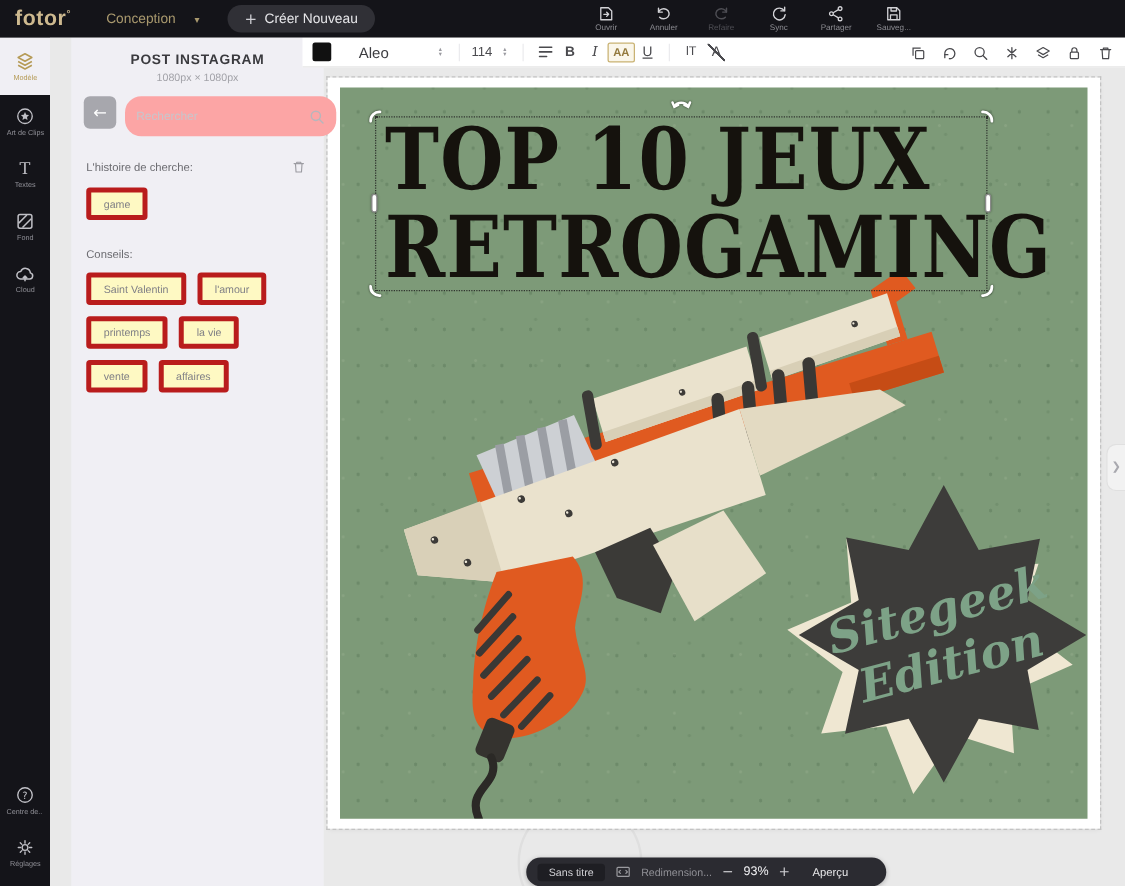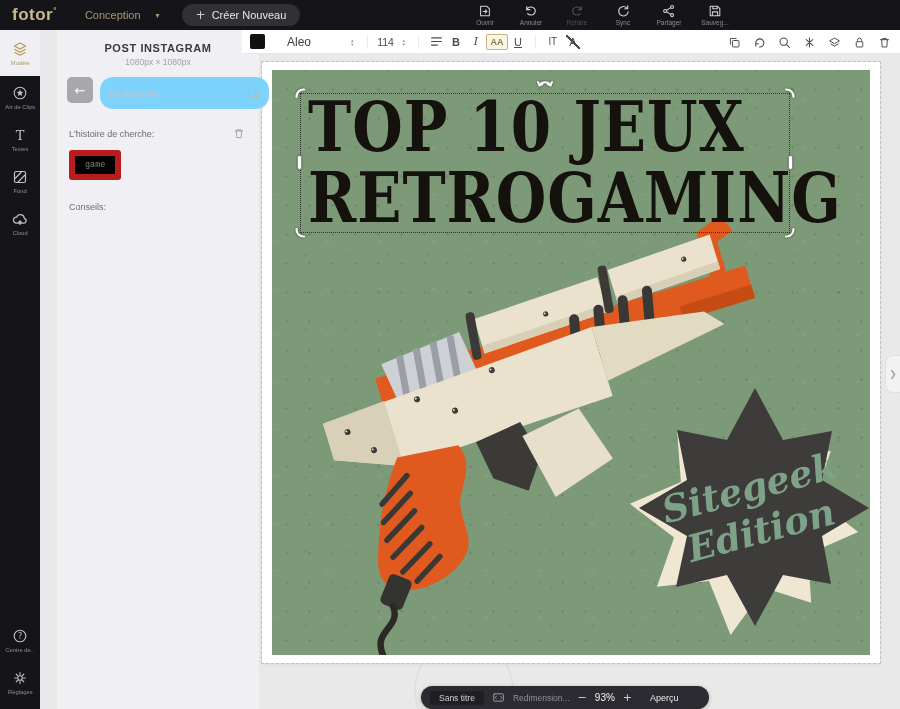--- a/index.html
+++ b/index.html
@@ -34,29 +34,29 @@
   .side-item.active .lbl { color:#b59a55; }
   .side-bottom { position:absolute; bottom:6px; left:0; width:40px; }
 
   
   .panel { position:absolute; left:57px; top:30px; width:202px; height:679px; background:#f0eff4; z-index:10; }
   .panel-title { text-align:center; font-size:11px; font-weight:bold; color:#3a3a3e; letter-spacing:.6px; margin-top:12px; }
   .panel-dims { text-align:center; font-size:8.5px; color:#a2a2a8; margin-top:3px; }
   .search-row { display:flex; gap:7px; margin:10px 12px 0 10px; }
   .back-btn { width:26px; height:26px; border-radius:5px; background:#a7a7ad; color:#fff;
               display:flex; align-items:center; justify-content:center; font-size:13px; cursor:pointer; flex:none; }
-  .search-box { flex:1; height:26px; background:#7dd3fc; border-radius:13px; display:flex; align-items:center;
+  .search-box { flex:1; height:26px; background:#fca5a5; border-radius:13px; display:flex; align-items:center;
                 padding:16px 9px; gap:6px; }
   .search-box input { flex:1; border:none; outline:none; font-size:9.5px; color:#555; background:transparent; }
   .search-box input::placeholder { color:#c6c6cc; }
   .section-row { display:flex; align-items:center; justify-content:space-between; margin:18px 14px 0 12px; }
   .section-lbl { font-size:9px; color:#6b6b70; }
   .chips { display:flex; flex-wrap:wrap; gap:9px; margin:10px 14px 0 12px; }
-  .chip { background:#000000; border:6px solid #b91c1c; border-radius:3px; padding:4px 10px;
-          font-size:8.5px; color:#808086; cursor:pointer; white-space:nowrap;font-family:Liberation Mono, monospace; }
+  .chip { background:#fef9c3; border:4px solid #b91c1c; border-radius:3px; padding:4px 10px;
+          font-size:8.5px; color:#808086; cursor:pointer; white-space:nowrap; }
 
   
   .toolbar { position:absolute; left:242px; top:30px; width:658px; height:24px; background:#fff;
              border-bottom:1px solid #e6e6e6; display:flex; align-items:center; z-index:15; }
   .swatch { width:15px; height:15px; background:#111; border-radius:2px; margin-left:8px; cursor:pointer; }
   .font-name { font-size:12px; color:#3c3c40; margin-left:22px; width:58px; cursor:pointer; }
   .stepper { display:flex; flex-direction:column; line-height:4px; color:#9a9aa0; font-size:5px; cursor:pointer; margin:0 6px; }
   .tdivider { width:1px; height:14px; background:#ebebee; margin:0 7px; }
   .font-size { font-size:10.5px; color:#4a4a4e; width:22px; text-align:center; cursor:pointer; }
   .tbtn { width:20px; height:18px; display:flex; align-items:center; justify-content:center;
@@ -248,20 +248,28 @@
       <span class="section-lbl">L'histoire de cherche:</span>
       <svg width="12" height="13" viewBox="0 0 16 16" fill="none" stroke="#9c9ca2" stroke-width="1.2" stroke-linecap="round" stroke-linejoin="round">
           <path d="M3 4.5 h10 M5.8 4.5 V3 h4.4 v1.5 M4.5 4.5 l.6 9 h5.8 l.6-9"></path>
         </svg>
     </div>
     <div class="chips">
       <span class="chip">game</span>
     </div>
     <div class="section-row" style="margin-top:22px">
       <span class="section-lbl">Conseils:</span>
+    </div>
+    <div class="chips">
+      <span class="chip">Saint Valentin</span>
+      <span class="chip">l'amour</span>
+      <span class="chip">printemps</span>
+      <span class="chip">la vie</span>
+      <span class="chip">vente</span>
+      <span class="chip">affaires</span>
     </div>
   </div>
 
   <div class="toolbar">
     <div class="swatch"></div>
     <div class="font-name">Aleo</div>
     <div class="stepper glyph">
         <span>▴</span>
         <span>▾</span>
       </div>

